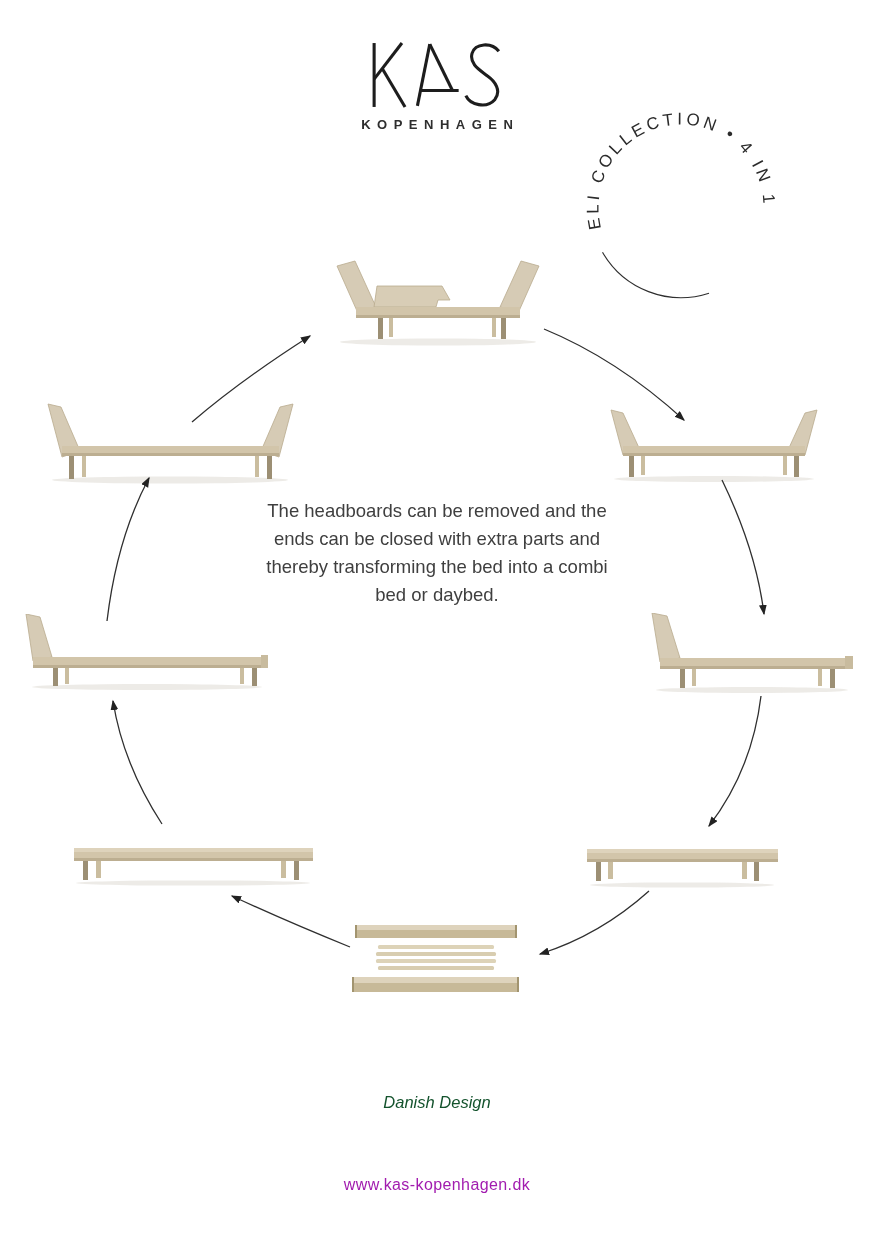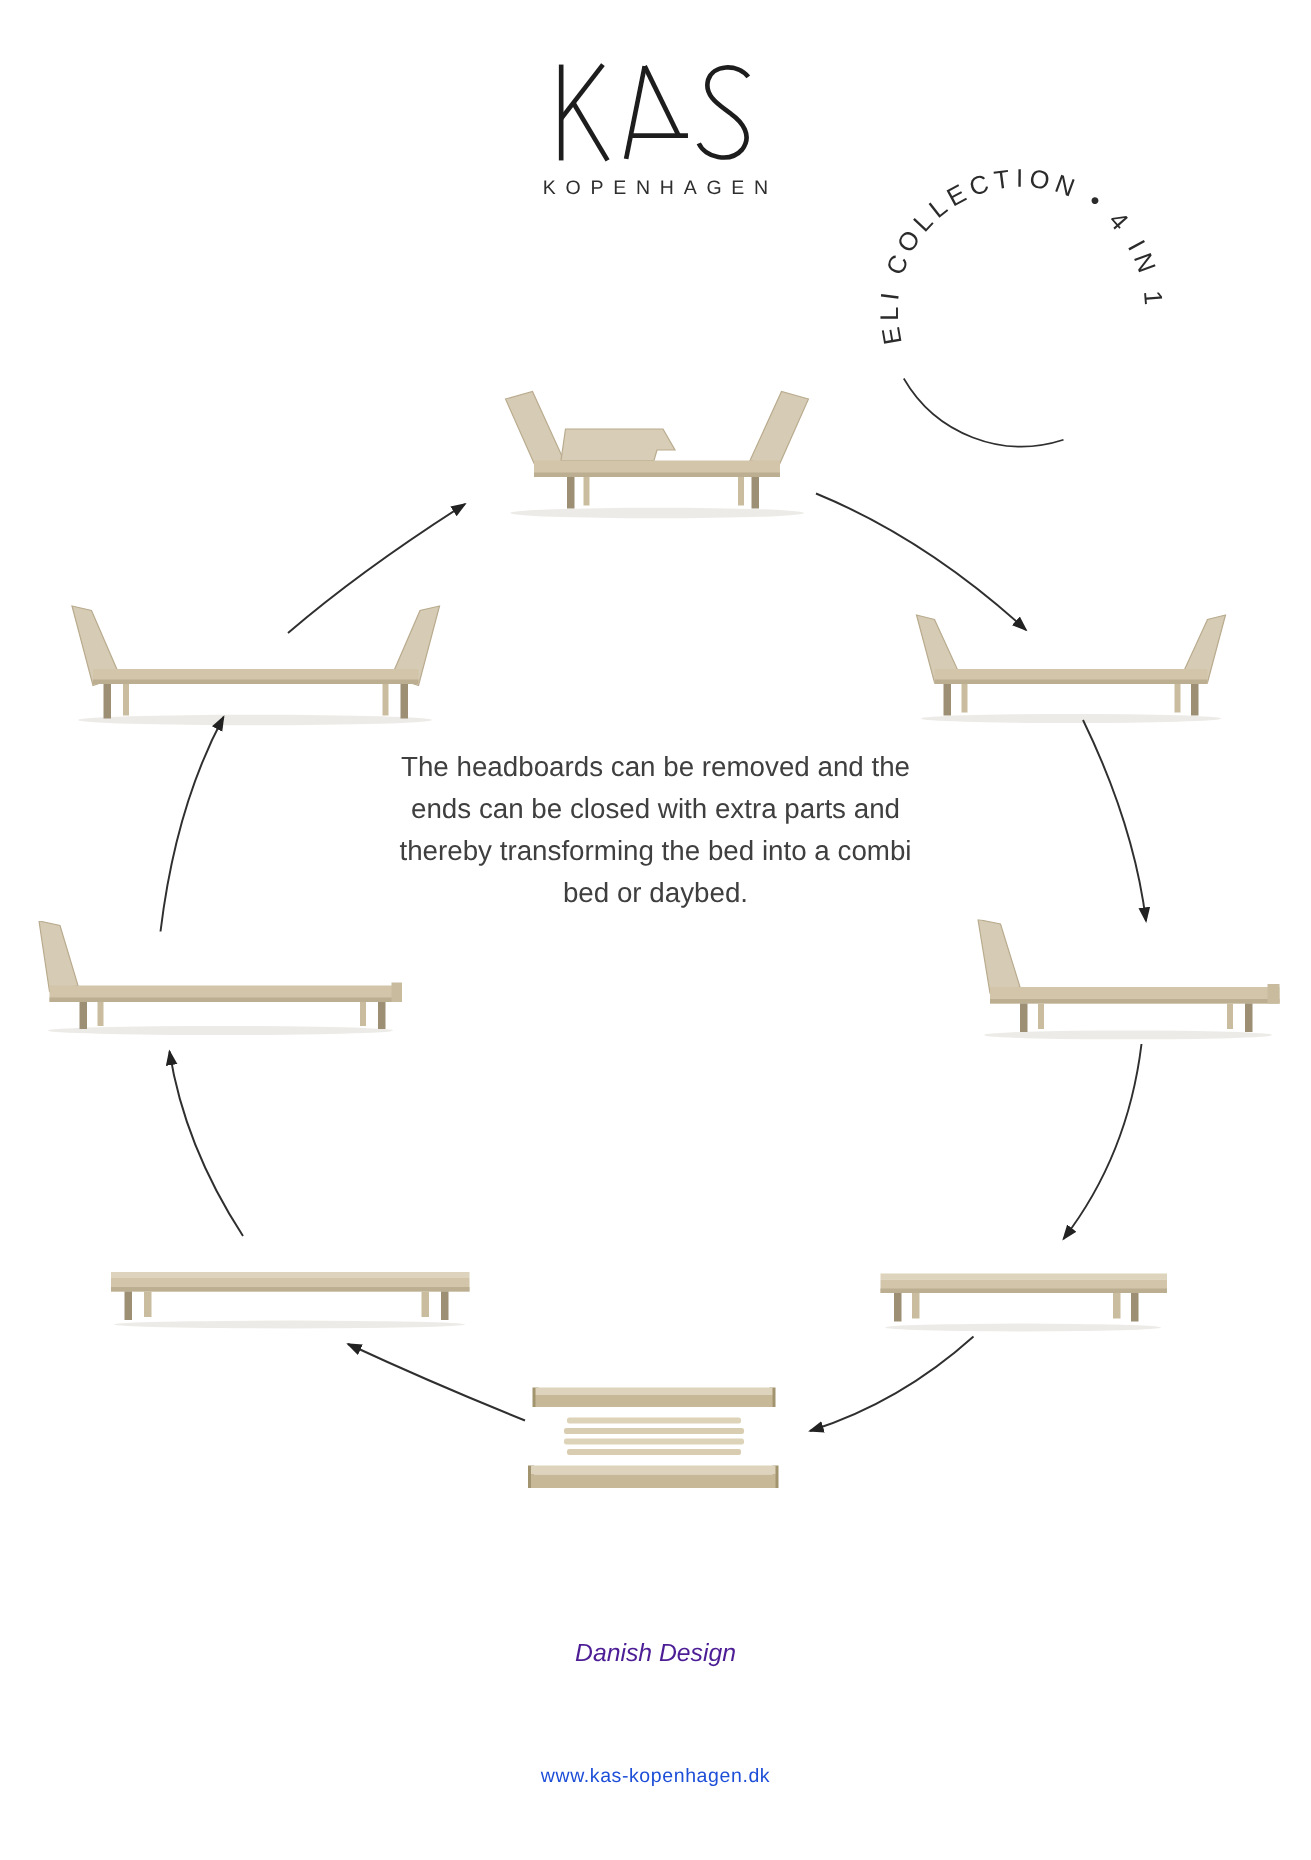--- a/index.html
+++ b/index.html
@@ -3,36 +3,36 @@
 <meta charset="utf-8">
 <style>
   html,body{margin:0;padding:0;background:#ffffff;}
   body{font-family:"Liberation Sans", sans-serif;}
   .page{position:relative;width:874px;height:1240px;background:#ffffff;overflow:hidden;margin:0 auto;}
   .abs{position:absolute;}
 
   
   .logo-wrap{left:0;right:0;top:42px;text-align:center;}
   .logo-svg{display:block;margin:0 auto;}
-  .logo-sub{margin-top:9px;font-size:13px;letter-spacing:6.5px;padding-left:6.5px;color:#2e2e2e;font-weight:400;}
+  .logo-sub{margin-top:9px;font-size:13px;letter-spacing:6.5px;padding-left:6.5px;color:#2e2e2e;font-weight:700;}
 
   
   .badge{left:578px;top:104px;width:206px;height:206px;}
   .badge text{font-size:16.5px;letter-spacing:3.4px;fill:#2b2b2b;font-family:"Liberation Sans",sans-serif;}
 
   
   .desc{left:50%;top:497px;width:372px;transform:translateX(-50%);
         text-align:center;color:#3f3f3f;font-size:18.5px;line-height:28px;}
   .desc p{margin:0 0 19px 0;}
 
   
-  .tagline{left:0;right:0;top:1090px;text-align:center;color:#4c1d95;
+  .tagline{left:0;right:0;top:1090px;text-align:center;color:#14532d;
            font-style:italic;font-size:16.5px;line-height:25px;}
-  .website{left:0;right:0;top:1176px;text-align:center;color:#1d4ed8;
-           font-size:13px;letter-spacing:0.4px;}
+  .website{left:0;right:0;top:1176px;text-align:center;color:#a21caf;
+           font-size:16px;letter-spacing:0.4px;}
 
   .fig svg{display:block;}
   .overlay{left:0;top:0;pointer-events:none;}
 </style>
 </head>
 <body>
 
 <div class="page">
 
   <div class="abs logo-wrap">

